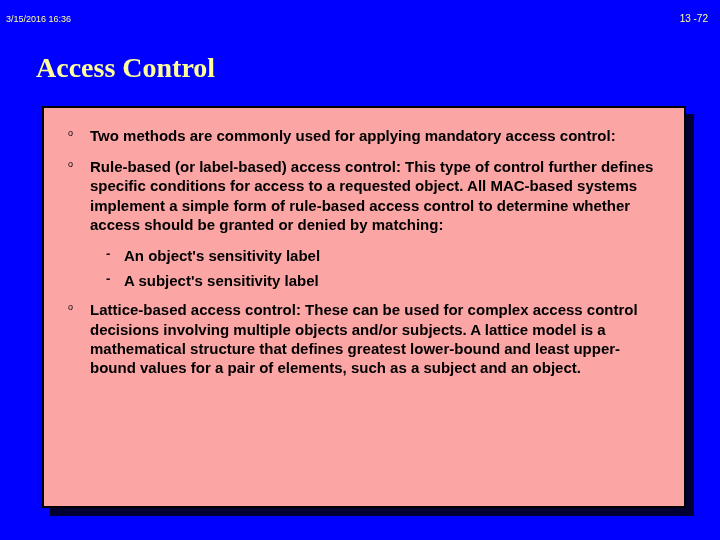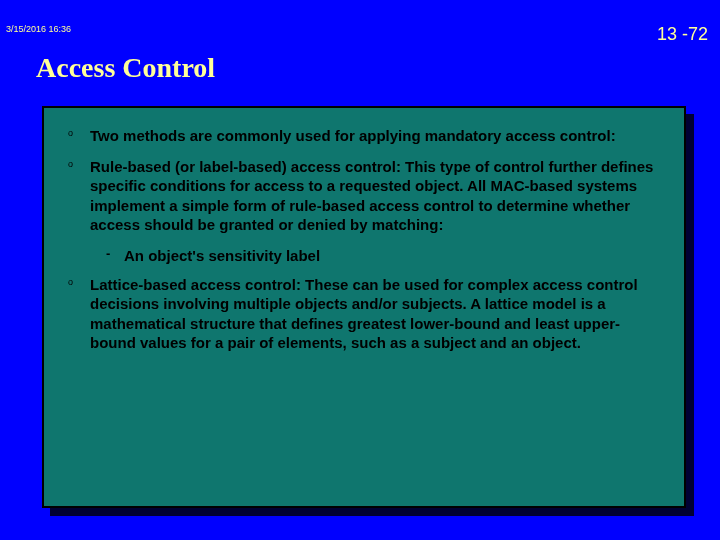--- a/index.html
+++ b/index.html
@@ -6,32 +6,32 @@
   body {
     width: 720px;
     height: 540px;
     background: #0000ff;
     font-family: Arial, Helvetica, sans-serif;
     position: relative;
     overflow: hidden;
   }
   .header {
     position: absolute;
-    top: 24px;
+    top: 6px;
     left: 6px;
     right: 12px;
     height: 18px;
     color: #ffff99;
     font-size: 9px;
     display: flex;
     justify-content: space-between;
-    align-items: flex-start;
+    align-items: flex-end;
   }
   .slide-num {
-    font-size: 18px;
+    font-size: 10px;
     font-family: Arial, sans-serif;
   }
   .title-area {
     position: absolute;
     top: 52px;
     left: 36px;
     right: 36px;
   }
   .title {
     font-family: "Times New Roman", Times, serif;
@@ -47,21 +47,21 @@
     bottom: 32px;
   }
   .shadow {
     position: absolute;
     top: 8px; left: 8px; right: -8px; bottom: -8px;
     background: #000033;
   }
   .panel {
     position: absolute;
     inset: 0;
-    background: #0f766e;
+    background: #fca5a5;
     border: 2px solid #000;
     padding: 18px 26px 16px 46px;
     color: #000;
     font-weight: bold;
     font-size: 15px;
     line-height: 1.28;
   }
   .b1 {
     position: relative;
     margin-bottom: 12px;
@@ -108,18 +108,19 @@
 <div class="content-wrap">
   <div class="shadow"></div>
   <div class="panel">
 
     <div class="b1">Two methods are commonly used for applying mandatory access control:</div>
 
     <div class="b1">Rule-based (or label-based) access control: This type of control further defines specific conditions for access to a requested object. All MAC-based systems implement a simple form of rule-based access control to determine whether access should be granted or denied by matching:</div>
 
     <div class="sub-group">
       <div class="b2">An object's sensitivity label</div>
+      <div class="b2">A subject's sensitivity label</div>
     </div>
 
     <div class="b1">Lattice-based access control: These can be used for complex access control decisions involving multiple objects and/or subjects. A lattice model is a mathematical structure that defines greatest lower-bound and least upper-bound values for a pair of elements, such as a subject and an object.</div>
 
   </div>
 </div>
 
 </body></html>

